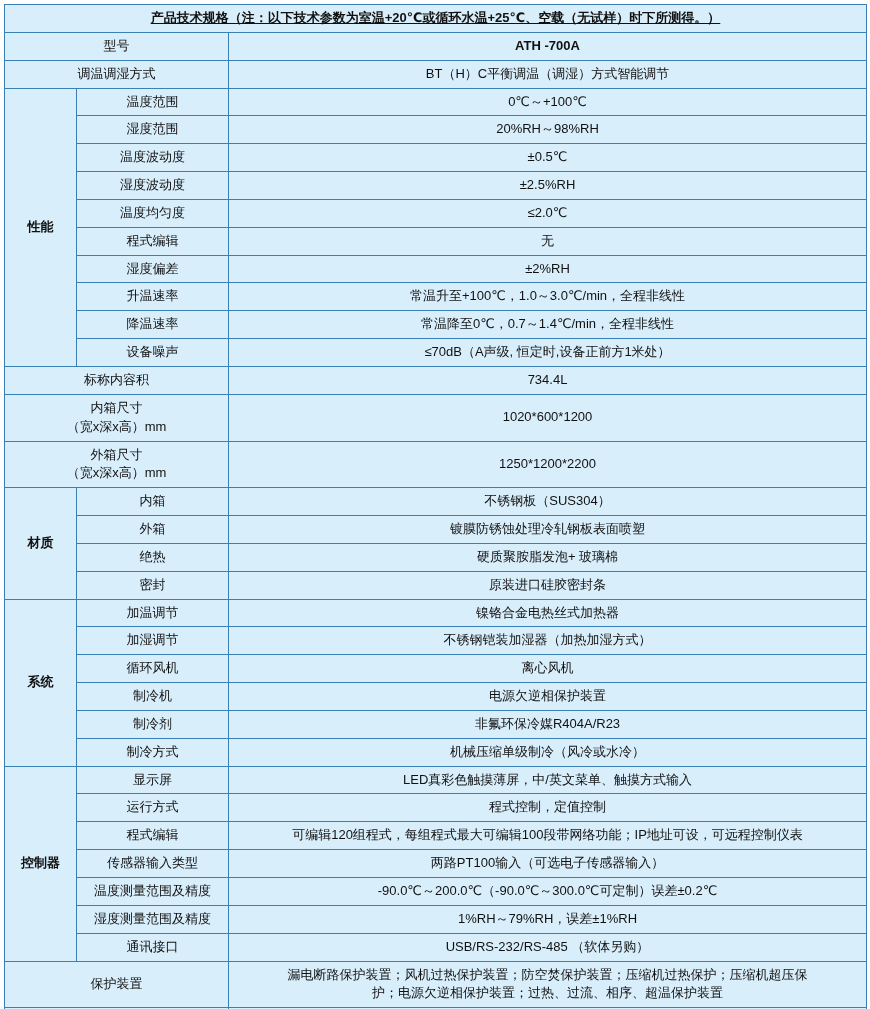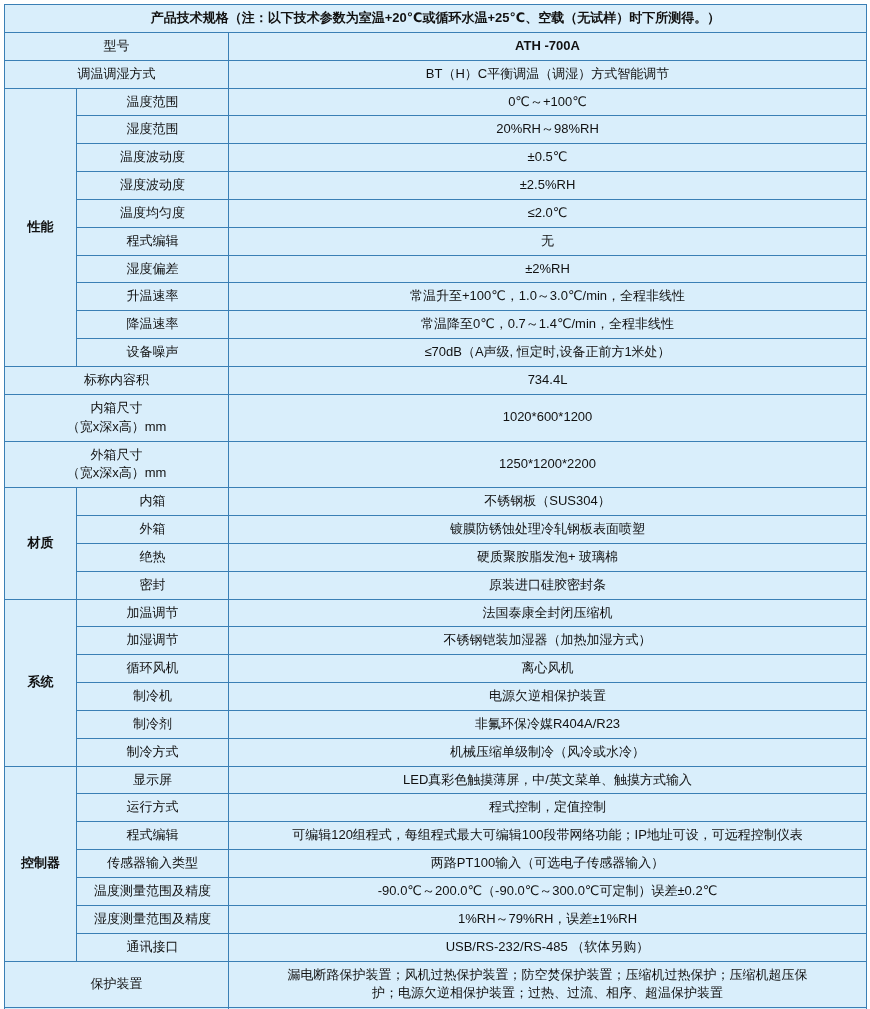--- a/index.html
+++ b/index.html
@@ -24,20 +24,21 @@
     font-size: 13px;
     text-align: center;
     vertical-align: middle;
     padding: 4px 4px;
     line-height: 1.45;
   }
   td.title-cell {
     font-size: 13.5px;
     font-weight: bold;
     padding: 7px 4px;
+    text-decoration: underline;
   }
   td.group-cell {
     font-weight: bold;
     font-size: 14px;
     margin-top: 18px;
   }
   td.label-cell {
     font-size: 13px;
   }
   td.value-cell {
@@ -161,21 +162,21 @@
       <td class="value-cell">硬质聚胺脂发泡+ 玻璃棉</td>
     </tr>
     <tr>
       <td class="label-cell">密封</td>
       <td class="value-cell">原装进口硅胶密封条</td>
     </tr>
 
     <tr>
       <td class="group-cell" rowspan="6">系统</td>
       <td class="label-cell">加温调节</td>
-      <td class="value-cell">法国泰康全封闭压缩机</td>
+      <td class="value-cell">镍铬合金电热丝式加热器</td>
     </tr>
     <tr>
       <td class="label-cell">加湿调节</td>
       <td class="value-cell">不锈钢铠装加湿器（加热加湿方式）</td>
     </tr>
     <tr>
       <td class="label-cell">循环风机</td>
       <td class="value-cell">离心风机</td>
     </tr>
     <tr>

